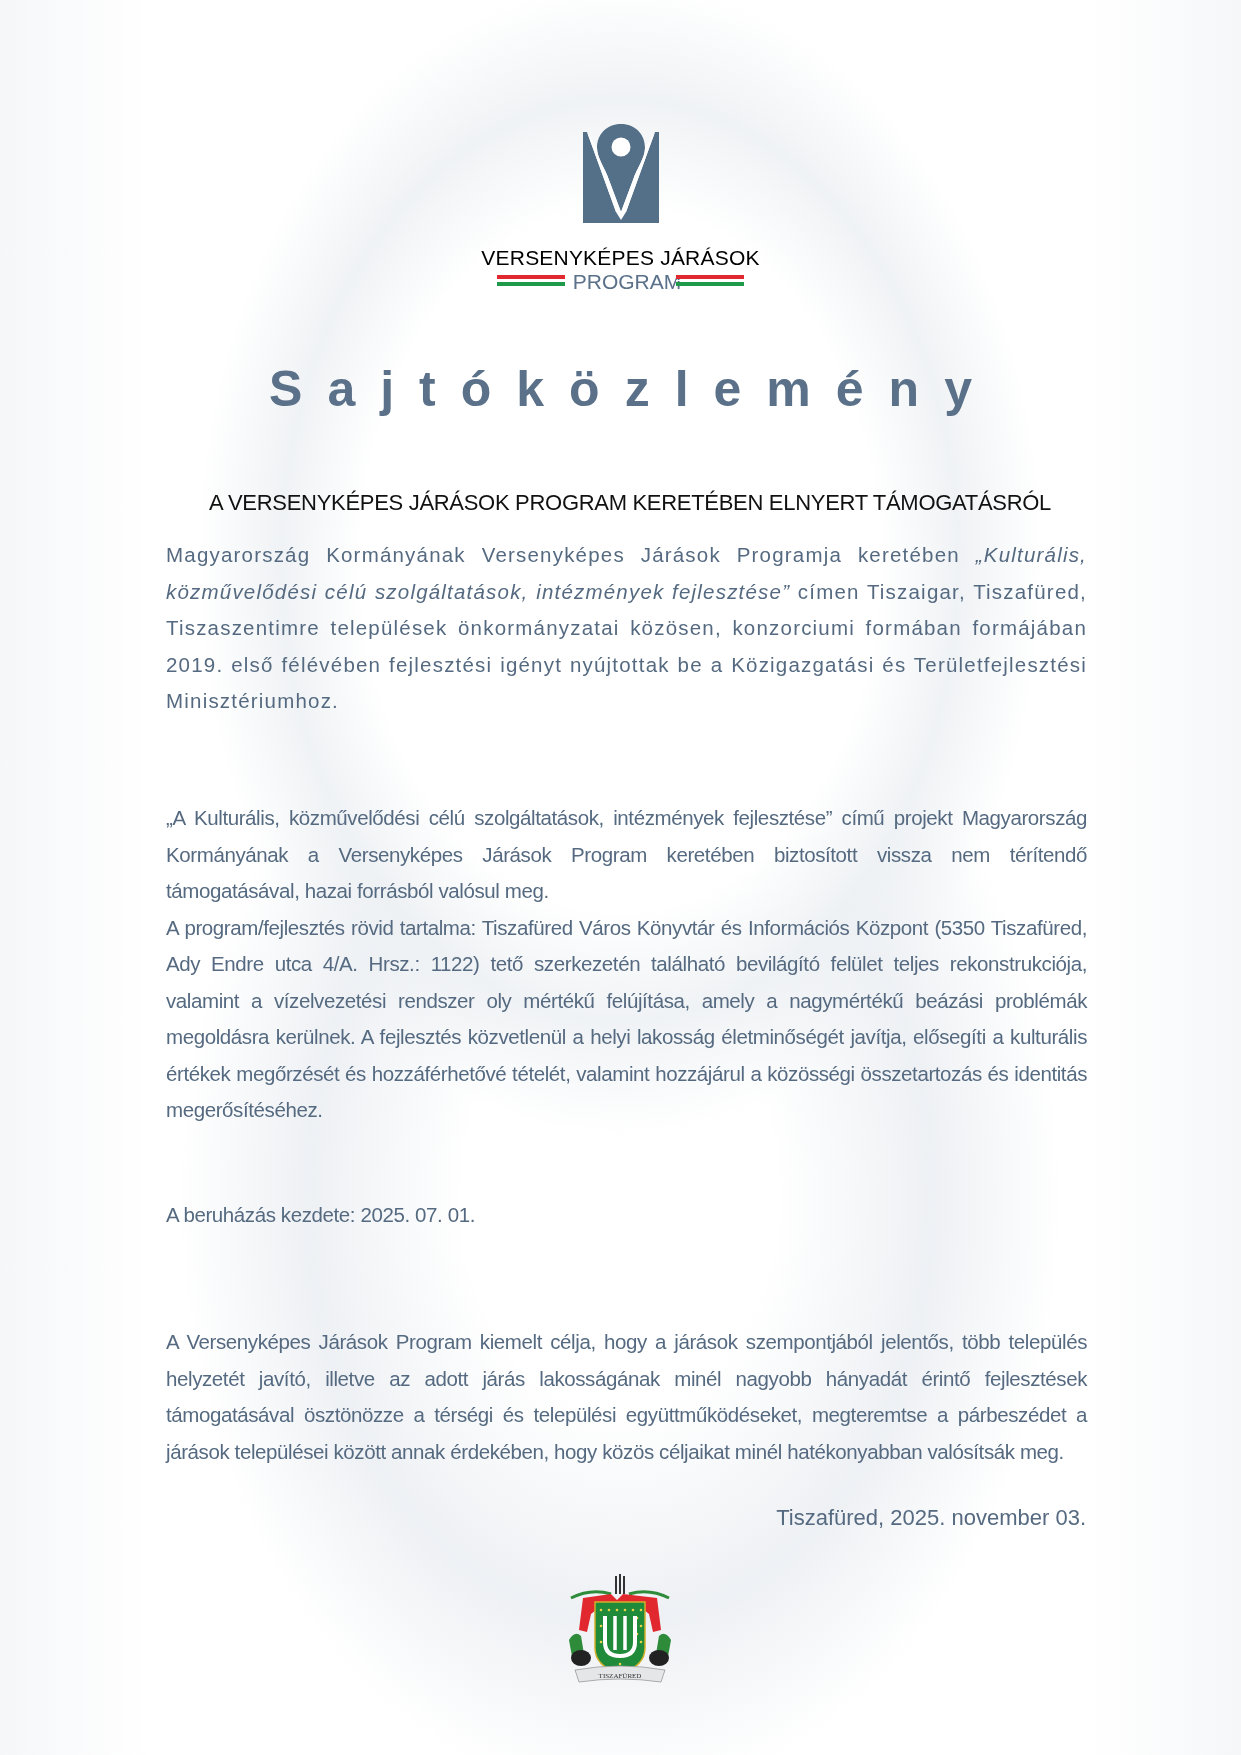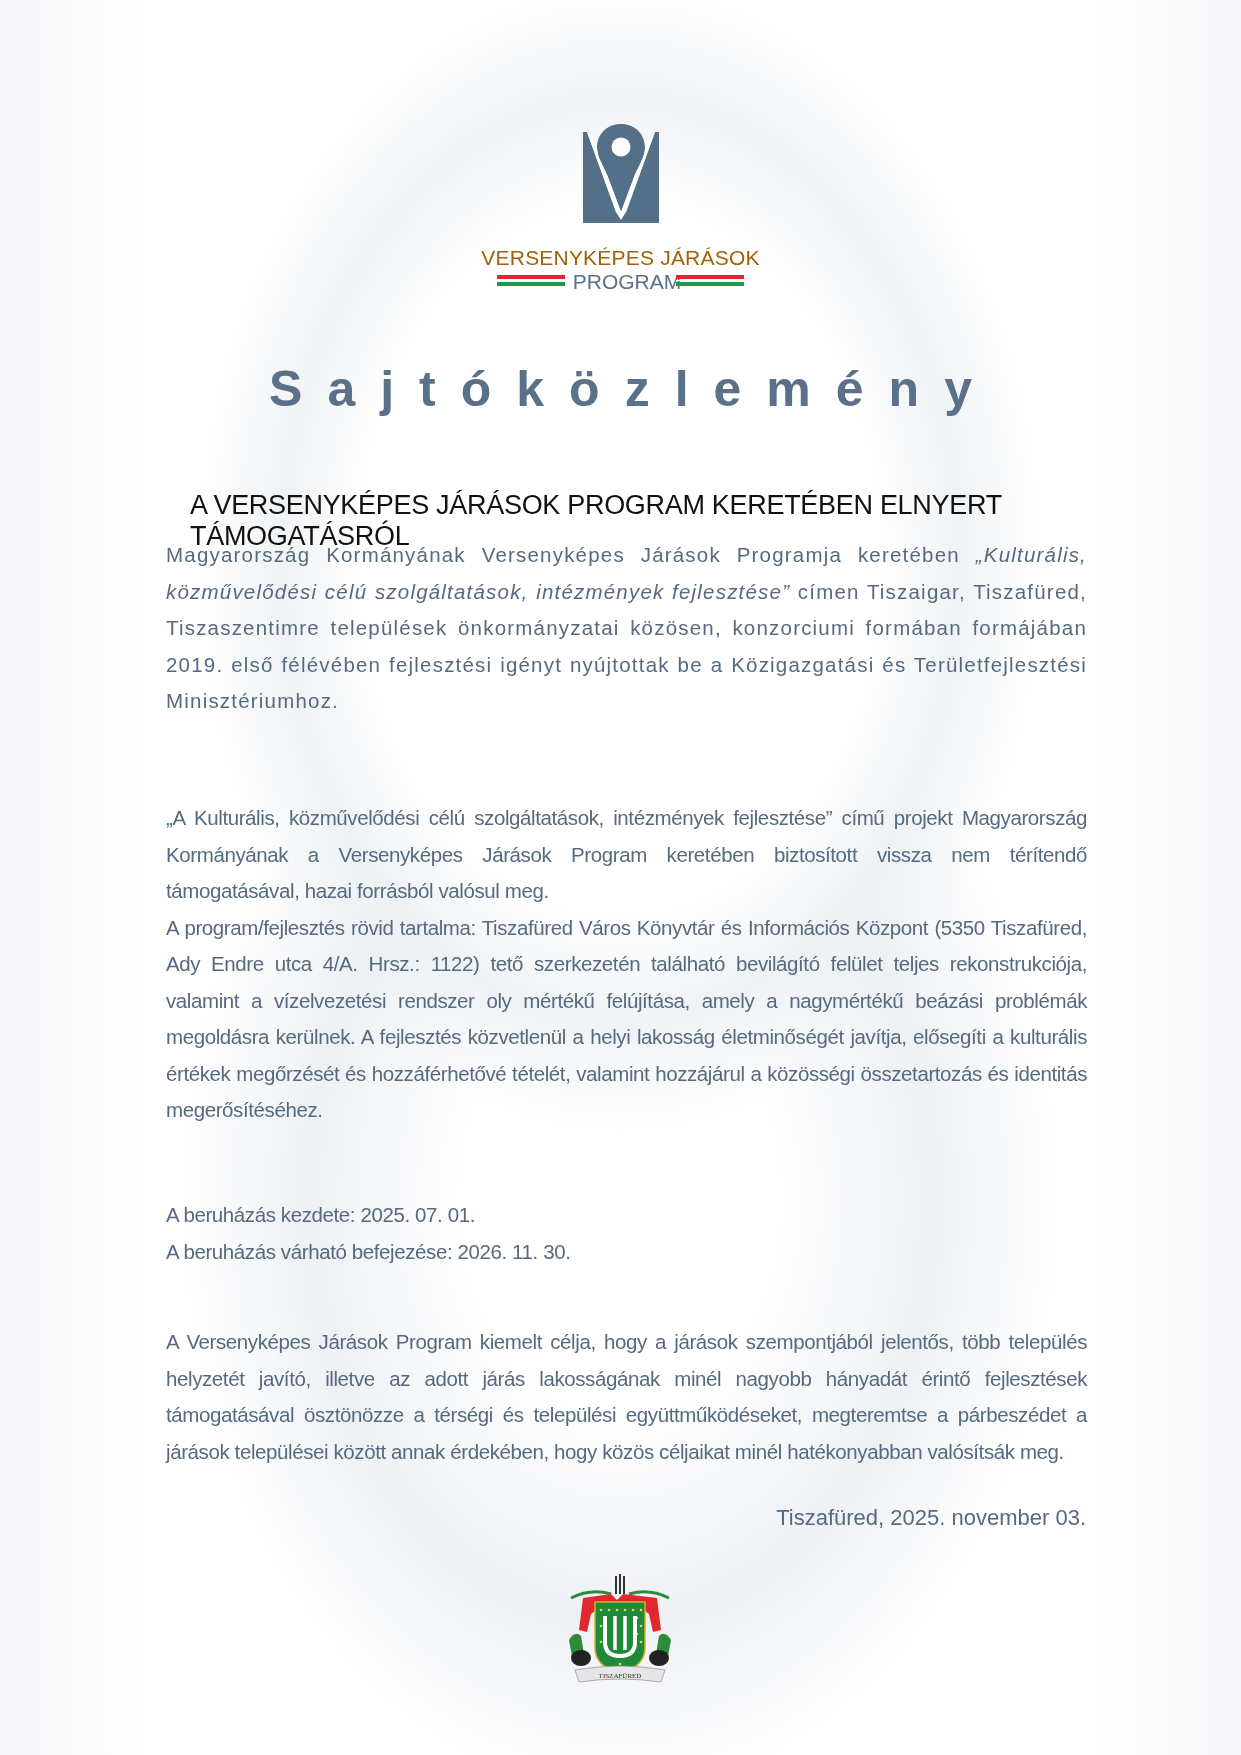--- a/index.html
+++ b/index.html
@@ -18,21 +18,21 @@
       radial-gradient(ellipse 470px 640px at 620px 560px, rgba(255,255,255,1) 55%, rgba(238,241,244,0.9) 72%, rgba(255,255,255,0) 90%),
       radial-gradient(ellipse 520px 700px at 620px 1200px, rgba(255,255,255,1) 30%, rgba(236,239,243,0.9) 60%, rgba(255,255,255,0) 85%),
       linear-gradient(90deg, #f6f7f9 0%, #ffffff 12%, #ffffff 88%, #f6f7f9 100%);
     pointer-events: none;
   }
   .page { position: absolute; inset: 0; }
 
   .logo { position: absolute; left: 583px; top: 124px; width: 76px; height: 99px; }
   .logo-text {
     position: absolute; left: 440px; top: 246px; width: 361px;
-    text-align: center; color: #a16207; font-size: 21px; letter-spacing: 0.2px;
+    text-align: center; color: #000000; font-size: 21px; letter-spacing: 0.2px;
     line-height: 24px;
   }
   .logo-row2 { position: absolute; left: 497px; top: 270px; width: 247px; height: 24px; }
   .stripes { position: absolute; top: 5px; width: 68px; height: 14px; }
   .stripes .s { height: 4px; margin-bottom: 1px; }
   .stripes .r { background: #e0282e; }
   .stripes .w { background: #ffffff; }
   .stripes .g { background: #1f9a4a; }
   .stripes.left { left: 0; }
   .stripes.right { right: 0; }
@@ -42,21 +42,21 @@
   }
 
   .title {
     position: absolute; left: 0; right: 0; top: 360px;
     text-align: center; font-size: 50px; letter-spacing: 25px;
     color: #5a7189; font-weight: bold; padding-left: 25px;
   }
 
   .subtitle {
     position: absolute; left: 190px; width: 880px; top: 490px;
-    font-size: 27px; color: #111111;
+    text-align: center; font-size: 22px; color: #111111;
     letter-spacing: -0.3px;
   }
 
   .para {
     position: absolute; left: 166px; width: 921px;
     font-size: 20.5px; line-height: 36.5px; color: #556a80;
     text-align: justify; margin: 0;
   }
   .para.wide { letter-spacing: 1.2px; }
   .para.tight { letter-spacing: -0.4px; }
@@ -114,21 +114,20 @@
   </p>
 
 
   <div class="para tight p3">
     <span class="line">„A Kulturális, közművelődési célú szolgáltatások, intézmények fejlesztése” című projekt Magyarország Kormányának a Versenyképes Járások Program keretében biztosított vissza nem térítendő támogatásával, hazai forrásból valósul meg.</span>
     <span class="line">A program/fejlesztés rövid tartalma: Tiszafüred Város Könyvtár és Információs Központ (5350 Tiszafüred, Ady Endre utca 4/A. Hrsz.: 1122) tető szerkezetén található bevilágító felület teljes rekonstrukciója, valamint a vízelvezetési rendszer oly mértékű felújítása, amely a nagymértékű beázási problémák megoldásra kerülnek. A fejlesztés közvetlenül a helyi lakosság életminőségét javítja, elősegíti a kulturális értékek megőrzését és hozzáférhetővé tételét, valamint hozzájárul a közösségi összetartozás és identitás megerősítéséhez.</span>
   </div>
 
   <div class="para tight p4">
     <span class="line">A beruházás kezdete: 2025. 07. 01.</span>
-    <span class="line">A beruházás várható befejezése: 2026. 11. 30.</span>
   </div>
 
   <p class="para tight p5">A Versenyképes Járások Program kiemelt célja, hogy a járások szempontjából jelentős, több település helyzetét javító, illetve az adott járás lakosságának minél nagyobb hányadát érintő fejlesztések támogatásával ösztönözze a térségi és települési együttműködéseket, megteremtse a párbeszédet a járások települései között annak érdekében, hogy közös céljaikat minél hatékonyabban valósítsák meg.</p>
 
   <div class="signoff">Tiszafüred, 2025. november 03.</div>
 
   <svg class="crest" viewBox="0 0 118 120">
     <path d="M10 28 Q30 18 50 24" stroke="#2e8b3a" stroke-width="3" fill="none"></path>
     <path d="M108 28 Q88 18 68 24" stroke="#2e8b3a" stroke-width="3" fill="none"></path>
     <rect x="54" y="6" width="2" height="18" fill="#333"></rect>

